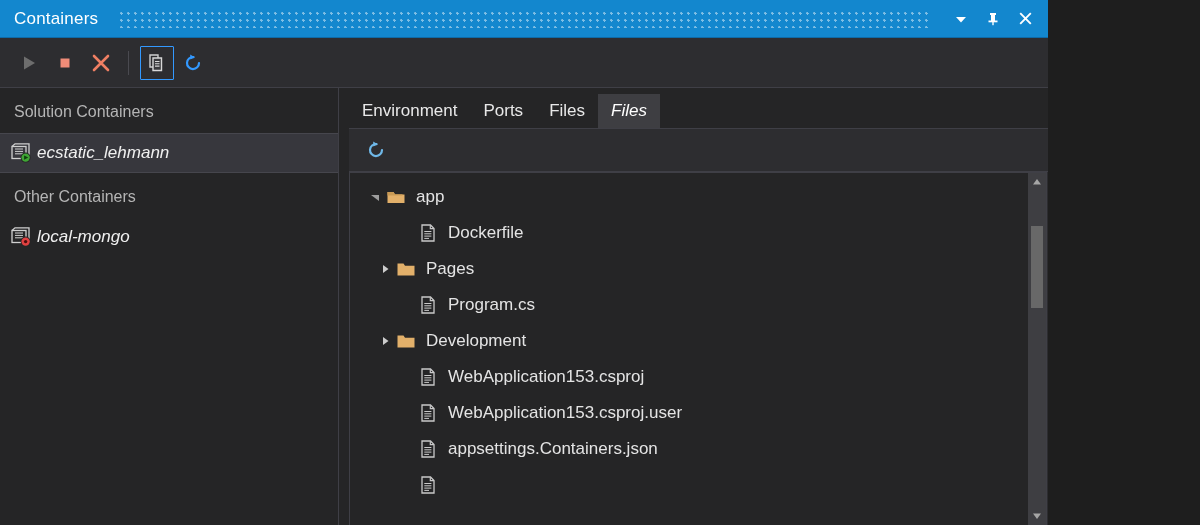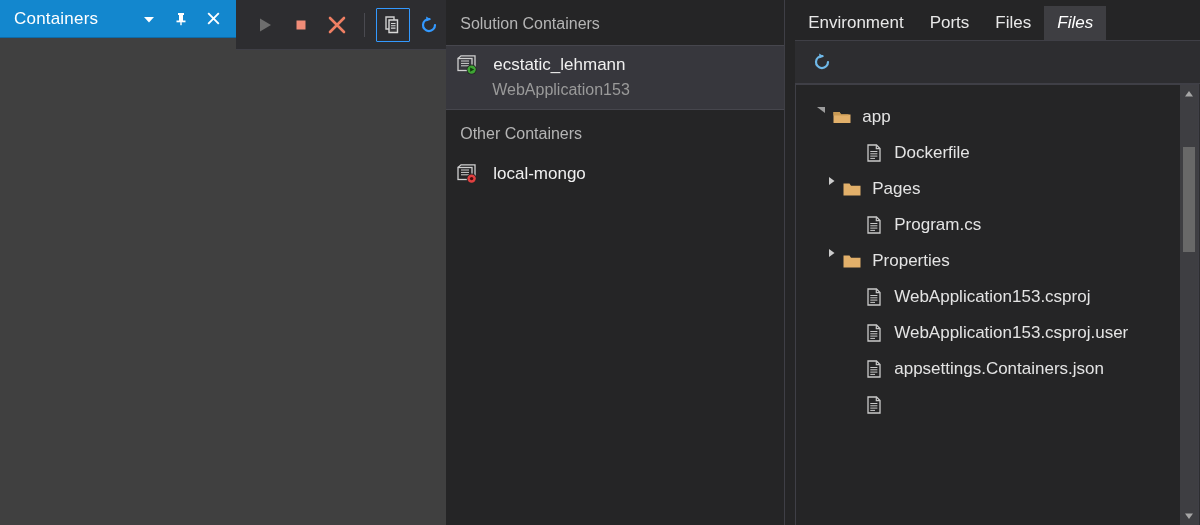--- a/index.html
+++ b/index.html
@@ -9,25 +9,25 @@
   }
   body {
     width: 1200px;
     height: 525px;
     overflow: hidden;
     font-family: "Liberation Sans", sans-serif;
     -webkit-font-smoothing: antialiased;
   }
   #app {
     position: relative;
-    width: 1200px;
+    width: 1048px;
     height: 525px;
-    background: #404040;
-    display: flex;
-    flex-direction: row;
+    background: #4c1d95;
+    display: flex;
+    flex-direction: column;
   }
 
   
   .titlebar {
     height: 37px;
     background: #1387ce;
     display: flex;
     align-items: center;
     position: relative;
     flex: none;
@@ -138,21 +138,22 @@
     box-sizing: border-box;
   }
   .c-item.selected {
     background: #37373d;
     border-top: 1px solid #46464d;
     border-bottom: 1px solid #46464d;
   }
   .c-row {
     display: flex;
     align-items: center;
-    gap: 15px;
+    gap: 5px;
+    font-style: italic;
   }
   .c-name {
     color: #f0f0f0;
     font-size: 17px;
     white-space: nowrap;
   }
   .c-sub {
     color: #9a9a9a;
     font-size: 16px;
     padding: 5px 0 2px 36px;
@@ -232,21 +233,21 @@
   .filetree {
     flex: 1 1 auto;
     min-width: 0;
     padding-top: 6px;
     overflow: hidden;
     background: #252526;
   }
   .frow {
     height: 36px;
     display: flex;
-    align-items: flex-end;
+    align-items: center;
     white-space: nowrap;
   }
   .twisty {
     width: 22px;
     height: 36px;
     display: flex;
     align-items: center;
     justify-content: center;
     flex: none;
   }
@@ -363,21 +364,20 @@
           <svg class="ctr-icon" viewBox="0 0 22 22">
             <rect x="2" y="4.5" width="14" height="12" fill="none" stroke="#cfcfcf" stroke-width="1.3"></rect>
             <path d="M2 4.5 L5 1.8 L19 1.8 L19 13.5 L16 16.5" fill="none" stroke="#cfcfcf" stroke-width="1.3"></path>
             <path d="M5 7 H13 M5 9.4 H13 M5 11.8 H13" stroke="#cfcfcf" stroke-width="1"></path>
             <circle cx="15.6" cy="15.6" r="5" fill="#252526"></circle>
             <circle cx="15.6" cy="15.6" r="4.2" fill="#3fa535"></circle>
             <path d="M14.1 13.4 L18.2 15.6 L14.1 17.8 Z" fill="#0f3d0d"></path>
           </svg>
           <span class="c-name">ecstatic_lehmann</span>
         </div>
-        <div class="c-sub">WebApplication153</div>
       </div>
 
       <div class="group-header">Other Containers</div>
 
       <div class="c-item">
         <div class="c-row">
           <svg class="ctr-icon" viewBox="0 0 22 22">
             <rect x="2" y="4.5" width="14" height="12" fill="none" stroke="#cfcfcf" stroke-width="1.3"></rect>
             <path d="M2 4.5 L5 1.8 L19 1.8 L19 13.5 L16 16.5" fill="none" stroke="#cfcfcf" stroke-width="1.3"></path>
             <path d="M5 7 H13 M5 9.4 H13 M5 11.8 H13" stroke="#cfcfcf" stroke-width="1"></path>
@@ -462,21 +462,21 @@
 
             <div class="frow" style="padding-left:24px">
               <span class="twisty">
                 <svg width="10" height="10" viewBox="0 0 10 10">
                     <path d="M3 1 L8.5 5 L3 9 Z" fill="#cccccc"></path>
                   </svg>
               </span>
               <svg class="ficon" viewBox="0 0 20 20">
                 <path d="M1.5 4.5 L7.5 4.5 L9 6.8 L18.5 6.8 L18.5 16.5 L1.5 16.5 Z" fill="#e2b06a"></path>
               </svg>
-              <span class="fname">Properties</span>
+              <span class="fname">Development</span>
             </div>
 
 
             <div class="frow" style="padding-left:46px">
               <span class="twisty"></span>
               <svg class="ficon" viewBox="0 0 20 20">
                 <path d="M4 2 L12.5 2 L16 5.5 L16 18 L4 18 Z" fill="none" stroke="#c9c9c9" stroke-width="1.3"></path>
                 <path d="M12.3 2.2 L12.3 5.7 L15.9 5.7" fill="none" stroke="#c9c9c9" stroke-width="1.2"></path>
                 <path d="M6.3 8.5 H13.4 M6.3 10.8 H13.4 M6.3 13.1 H13.4 M6.3 15.4 H11" stroke="#c9c9c9" stroke-width="1"></path>
               </svg>

